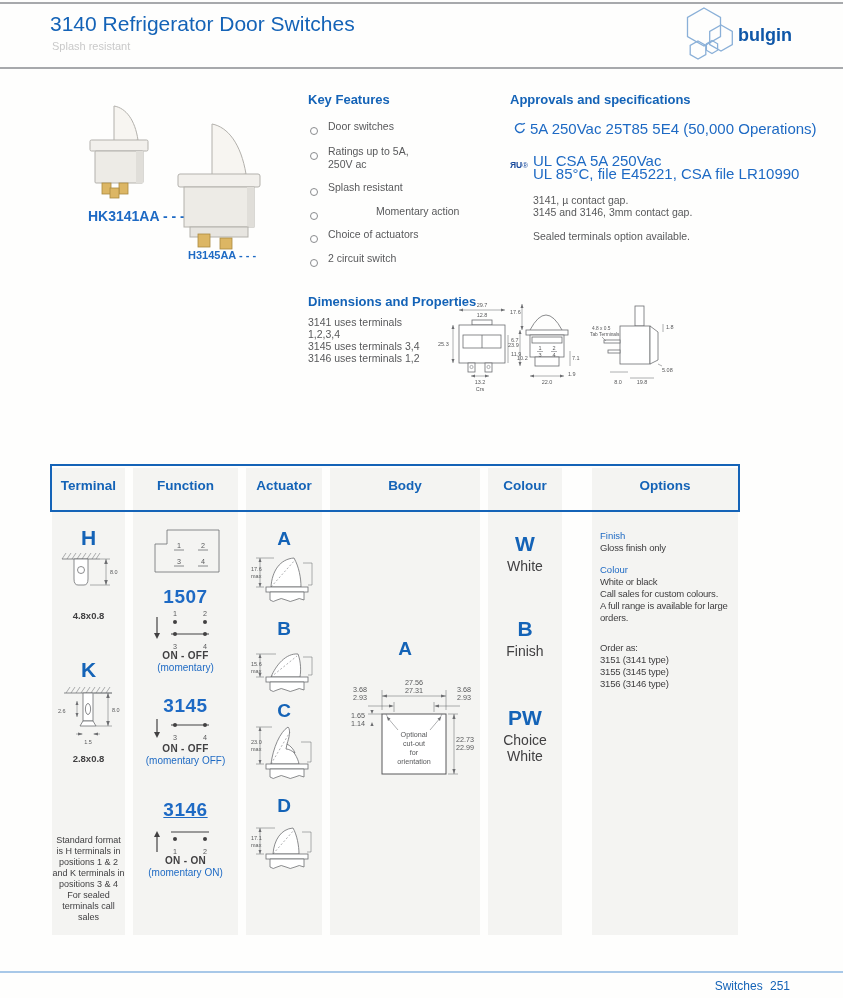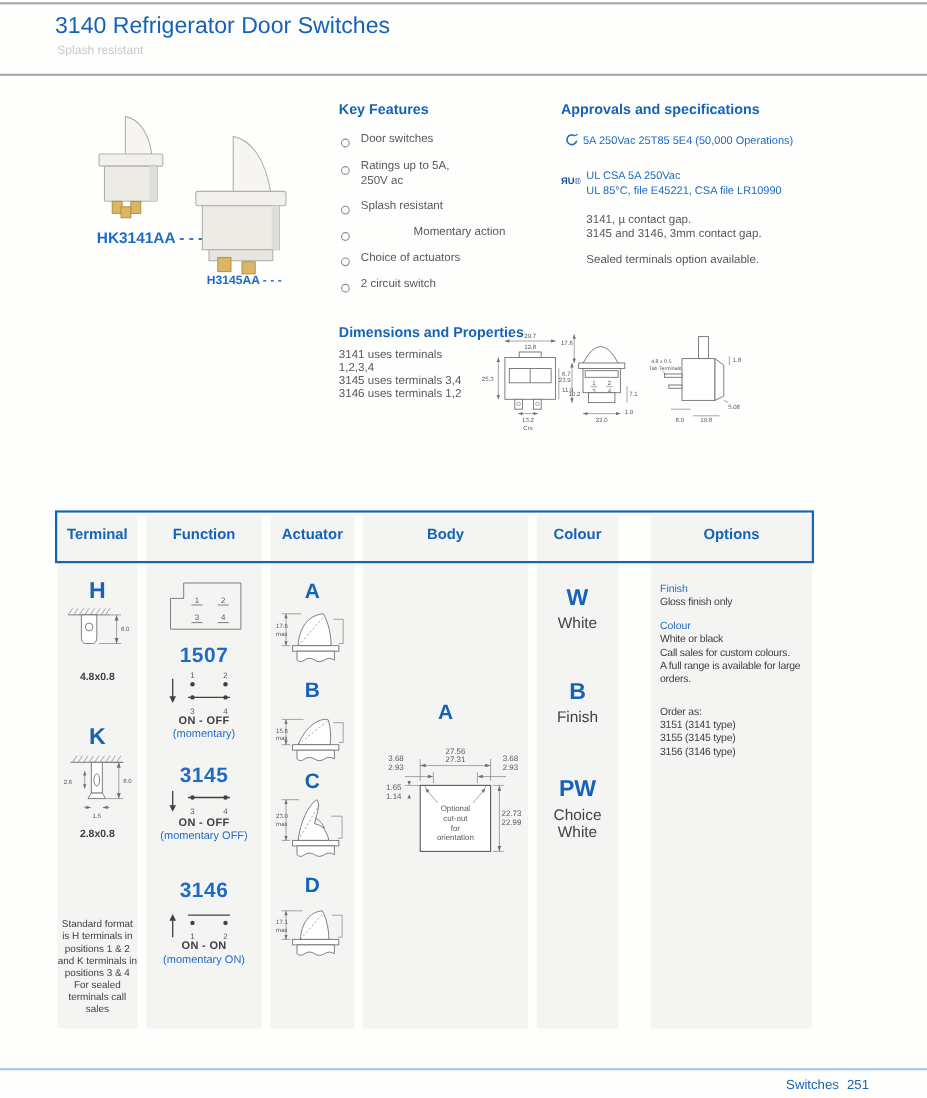--- a/index.html
+++ b/index.html
@@ -10,21 +10,21 @@
   html,body{margin:0;padding:0;background:#fff;}
   body{font-family:"Liberation Sans",sans-serif;color:var(--gray);}
   .page{position:relative;width:843px;height:998px;background:#fefefd;overflow:hidden;}
   .abs{position:absolute;}
   .blue{color:var(--blue);}
   .b{font-weight:bold;}
   .ctr{text-align:center;}
   .hline{position:absolute;left:0;width:843px;height:2px;background:var(--line);}
   .sec-h{font-size:13px;font-weight:bold;color:var(--blue);}
   .body-txt{font-size:10.5px;color:var(--gray);line-height:12.5px;}
-  .blue-txt{font-size:10px;color:var(--blue2);line-height:13px;}
+  .blue-txt{font-size:15px;color:var(--blue2);line-height:13px;}
   .bullet{display:inline-block;width:8px;height:8px;border:1.2px solid #8a8c8e;border-radius:50%;background:#fff;}
   .strip{position:absolute;top:468px;height:467px;background:var(--strip);}
   .th{position:absolute;top:478px;font-size:13.5px;font-weight:bold;color:var(--blue);text-align:center;}
   .bigletter{font-size:21px;font-weight:bold;color:var(--blue);text-align:center;}
   .code{font-size:19px;font-weight:bold;color:var(--blue2);text-align:center;letter-spacing:.5px;}
   .state{font-size:10px;font-weight:bold;color:var(--dark);text-align:center;letter-spacing:.3px;}
   .mode{font-size:10px;color:var(--blue2);text-align:center;}
   .sizetxt{font-size:9.5px;font-weight:bold;color:var(--dark);text-align:center;}
   .small-gray{font-size:14px;color:var(--dark);}
   svg text{font-family:"Liberation Sans",sans-serif;fill:var(--gray);}
@@ -40,20 +40,31 @@
 </style>
 </head>
 <body>
 
 <div class="page">
 
   <div class="hline" style="top:2px;"></div>
   <div class="abs blue" style="left:50px;top:12px;font-size:21px;">3140 Refrigerator Door Switches</div>
   <div class="abs" style="left:52px;top:40px;font-size:11px;color:#c9c9c9;">Splash resistant</div>
 
+  <div class="abs" style="left:678px;top:5px;width:160px;height:60px;">
+    <svg width="72" height="58" viewBox="0 0 72 58">
+      <g fill="none" stroke="#8ab0d8" stroke-width="1.3">
+        <polygon points="26,3 42.5,12.5 42.5,31.5 26,41 9.5,31.5 9.5,12.5"></polygon>
+        <polygon points="43,20 54.3,26.5 54.3,39.5 43,46 31.7,39.5 31.7,26.5"></polygon>
+        <polygon points="20,36 27.8,40.5 27.8,49.5 20,54 12.2,49.5 12.2,40.5"></polygon>
+        <polygon points="34,35.5 39.6,38.8 39.6,45.2 34,48.5 28.4,45.2 28.4,38.8"></polygon>
+      </g>
+    </svg>
+    <div class="abs b" style="left:60px;top:20px;font-size:18px;color:#0f57a8;">bulgin</div>
+  </div>
   <div class="hline" style="top:67px;"></div>
 
   <div class="abs" style="left:72px;top:100px;">
     <svg width="95" height="100" viewBox="0 0 95 100">
       <g class="ph">
         <path d="M42 6 C54 8 63 20 66 40 L42 45 Z" fill="#f7f5f1"></path>
         <rect x="18" y="40" width="58" height="11" rx="1.5" fill="#f2f0ec"></rect>
         <rect x="23" y="51" width="48" height="32" rx="1" fill="#edebe6"></rect>
         <rect x="64" y="51" width="7" height="32" fill="#e0ded9" stroke="none"></rect>
       </g>
@@ -327,21 +338,21 @@
         <circle cx="57" cy="8" r="2" fill="#414042"></circle>
       <text class="d7" x="27" y="23" text-anchor="middle">3</text>
       <text class="d7" x="57" y="23" text-anchor="middle">4</text>
       <line x1="9" y1="2" x2="9" y2="16" stroke="#414042" stroke-width="1.2"></line>
       <polygon points="6,15 12,15 9,21" fill="#414042"></polygon>
     </svg>
   </div>
   <div class="abs state" style="left:133px;top:743px;width:105px;">ON - OFF</div>
   <div class="abs mode" style="left:133px;top:755px;width:105px;">(momentary OFF)</div>
 
-  <div class="abs code" style="left:133px;top:799px;width:105px;">3146</div>
+  <div class="abs code" style="left:133px;top:799px;width:105px;text-decoration:underline;">3146</div>
   <div class="abs" style="left:148px;top:822px;">
     <svg width="74" height="36" viewBox="0 0 74 36">
       <line x1="23" y1="10" x2="61" y2="10" stroke="#414042" stroke-width="1.2"></line>
       <circle cx="27" cy="17" r="2" fill="#414042"></circle>
         <circle cx="57" cy="17" r="2" fill="#414042"></circle>
       <text class="d7" x="27" y="32" text-anchor="middle">1</text>
       <text class="d7" x="57" y="32" text-anchor="middle">2</text>
       <line x1="9" y1="30" x2="9" y2="14" stroke="#414042" stroke-width="1.2"></line>
       <polygon points="6,15 12,15 9,9" fill="#414042"></polygon>
     </svg>

